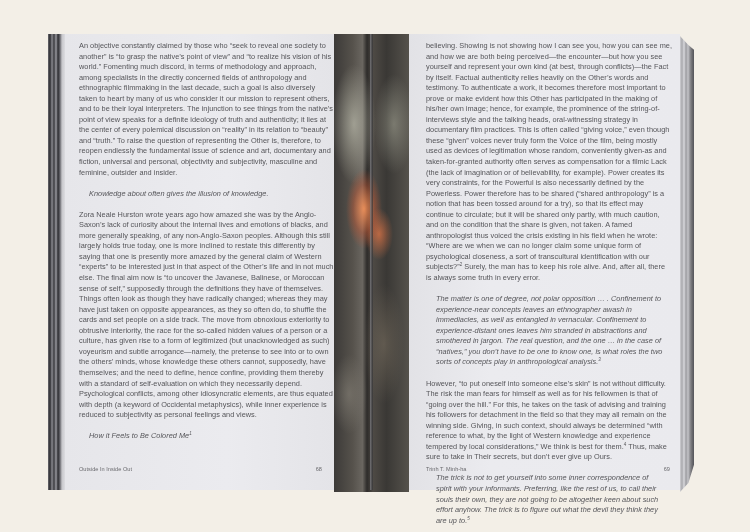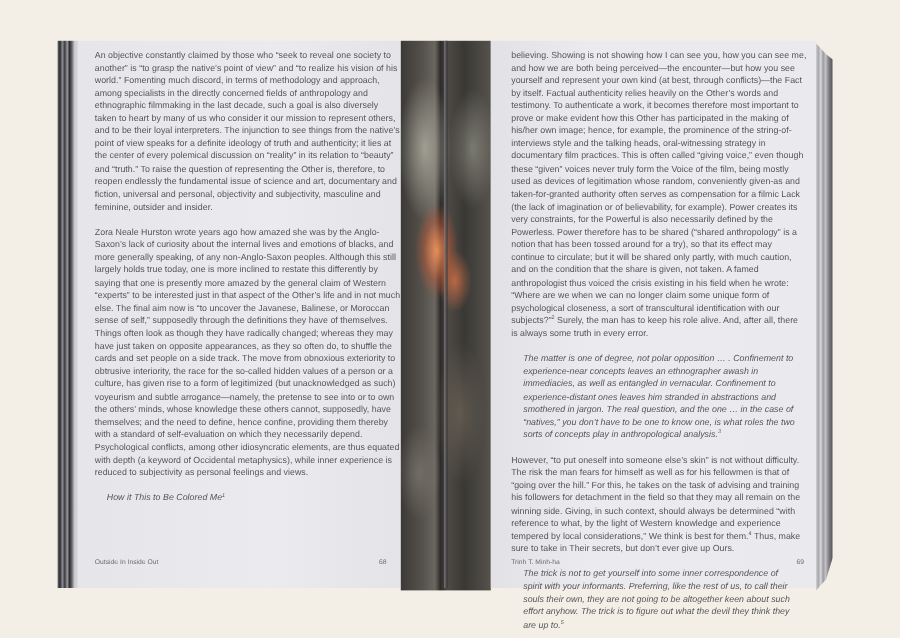--- a/index.html
+++ b/index.html
@@ -60,23 +60,24 @@
 </style>
 </head>
 <body>
 
 <div class="book">
   <div class="left-edge"></div>
 
   <div class="page left">
     <div class="text">
       <p class="para">An objective constantly claimed by those who “seek to reveal one society to another” is “to grasp the native’s point of view” and “to realize his vision of his world.” Fomenting much discord, in terms of methodology and approach, among specialists in the directly concerned fields of anthropology and ethnographic filmmaking in the last decade, such a goal is also diversely taken to heart by many of us who consider it our mission to represent others, and to be their loyal interpreters. The injunction to see things from the native’s point of view speaks for a definite ideology of truth and authenticity; it lies at the center of every polemical discussion on “reality” in its relation to “beauty” and “truth.” To raise the question of representing the Other is, therefore, to reopen endlessly the fundamental issue of science and art, documentary and fiction, universal and personal, objectivity and subjectivity, masculine and feminine, outsider and insider.</p>
+      <p class="para quote-line">Knowledge about often gives the illusion of knowledge.</p>
       <p class="para">Zora Neale Hurston wrote years ago how amazed she was by the Anglo-Saxon’s lack of curiosity about the internal lives and emotions of blacks, and more generally speaking, of any non-Anglo-Saxon peoples. Although this still largely holds true today, one is more inclined to restate this differently by saying that one is presently more amazed by the general claim of Western “experts” to be interested just in that aspect of the Other’s life and in not much else. The final aim now is “to uncover the Javanese, Balinese, or Moroccan sense of self,” supposedly through the definitions they have of themselves. Things often look as though they have radically changed; whereas they may have just taken on opposite appearances, as they so often do, to shuffle the cards and set people on a side track. The move from obnoxious exteriority to obtrusive interiority, the race for the so-called hidden values of a person or a culture, has given rise to a form of legitimized (but unacknowledged as such) voyeurism and subtle arrogance—namely, the pretense to see into or to own the others’ minds, whose knowledge these others cannot, supposedly, have themselves; and the need to define, hence confine, providing them thereby with a standard of self-evaluation on which they necessarily depend. Psychological conflicts, among other idiosyncratic elements, are thus equated with depth (a keyword of Occidental metaphysics), while inner experience is reduced to subjectivity as personal feelings and views.</p>
       <div class="para">
-        <p class="quote-line"><span>How it This to Be Colored Me</span><sup>1</sup></p>
+        <p class="quote-line"><span>How it Feels to Be Colored Me</span><sup>1</sup></p>
       </div>
     </div>
     <div class="footer">
       <span>Outside In Inside Out</span>
       <span>68</span>
     </div>
   </div>
 
   <div class="gutter">
     <div class="spine-line"></div>

